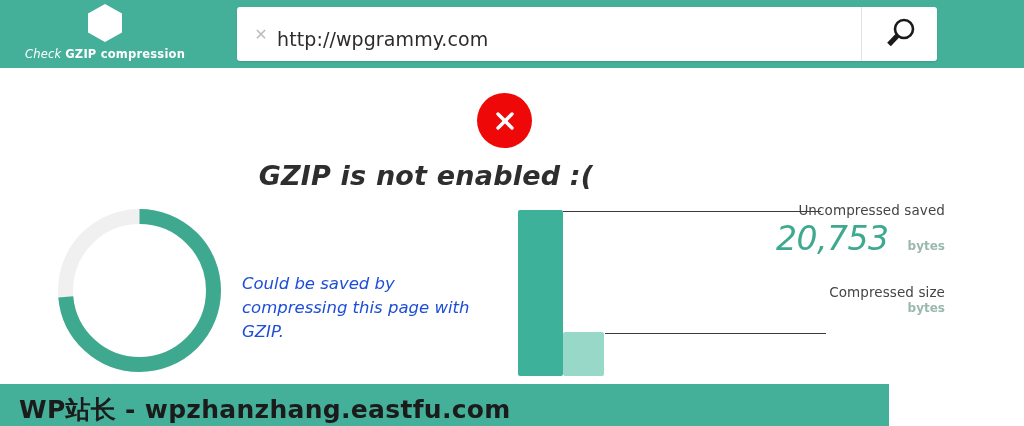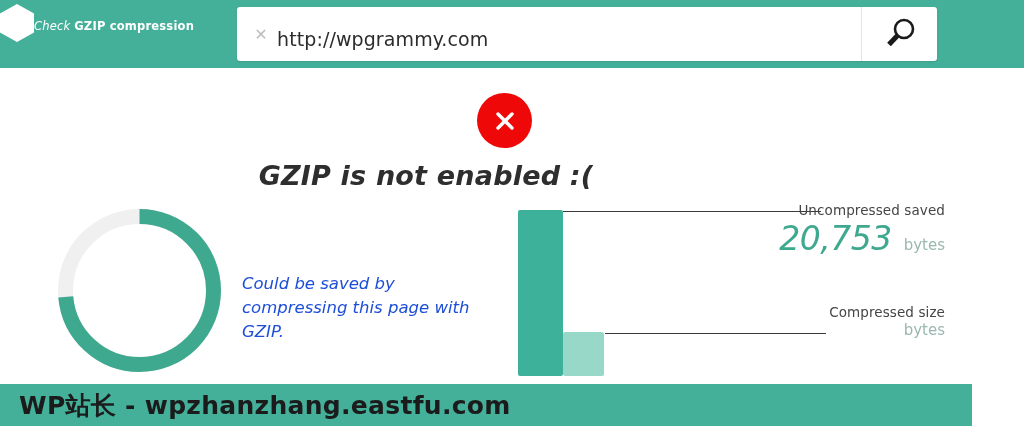--- a/index.html
+++ b/index.html
@@ -11,21 +11,21 @@
   }
   #page { position: relative; width: 1024px; height: 426px; background:#fff; }
 
   
   .header {
     position: absolute; left: 0; top: 0; width: 1024px; height: 68px;
     background: #45b09a;
   }
   .brand {
     position: absolute; left: 0; top: 4px; width: 210px;
-    display: flex; flex-direction: row; align-items: center;
+    display: flex; flex-direction: column; align-items: center;
   }
   .hex {
     width: 34px; height: 38px; background: #ffffff;
     clip-path: polygon(50% 0%, 100% 25%, 100% 75%, 50% 100%, 0% 75%, 0% 25%);
   }
   .brand-text {
     margin-top: 5px; color: #ffffff; font-size: 11.5px;
     letter-spacing: .2px; white-space: nowrap;
   }
   .brand-text .it { font-style: italic; font-weight: 400; }
@@ -89,36 +89,36 @@
   }
   .leader {
     position: absolute; height: 1px; background: #3b3b3b;
   }
   .leader-top   { left: 563px; top: 211px; width: 258px; }
   .leader-bot   { left: 605px; top: 293px; width: 221px; }
 
   
   .stat { position: absolute; text-align: right; }
   .stat-uncomp { left: 640px; top: 202px; width: 305px; }
-  .stat-comp   { left: 640px; top: 284px; width: 305px; margin-top: 20px; }
+  .stat-comp   { left: 640px; top: 284px; width: 305px; }
   .stat-title {
     font-size: 13.5px; color: #454545; letter-spacing: .1px; margin-bottom: 1px;
   }
-  .stat-row { display: flex; align-items: baseline; justify-content: flex-end; gap: 12px; text-align: center; }
+  .stat-row { display: flex; align-items: baseline; justify-content: flex-end; gap: 19px; text-align: center; }
   .stat-value {
     font-size: 33px; font-style: italic; font-weight: 400; letter-spacing: -.5px;
   }
   .v-dark  { color: #3fa98f; }
   .v-light { color: #62c5ae; }
-  .stat-unit { font-size: 15px; color: #9ab8b0; }
+  .stat-unit { font-size: 12px; color: #9ab8b0; font-weight: bold; }
 
   
   .watermark {
-    position: absolute; left: 0; top: 384px; width: 972px; height: 42px;
-    background: #45b09a; display: flex; align-items: center;
+    position: absolute; left: 0; top: 384px; width: 889px; height: 42px;
+    background: #45b09a; display: flex; align-items: flex-end;
   }
   .watermark-text {
     margin-left: 19px; font-size: 25px; font-weight: 700; color: #1b1b1b;
     letter-spacing: .3px;
   }
 </style>
 </head>
 <body>
 
 <div id="page">

